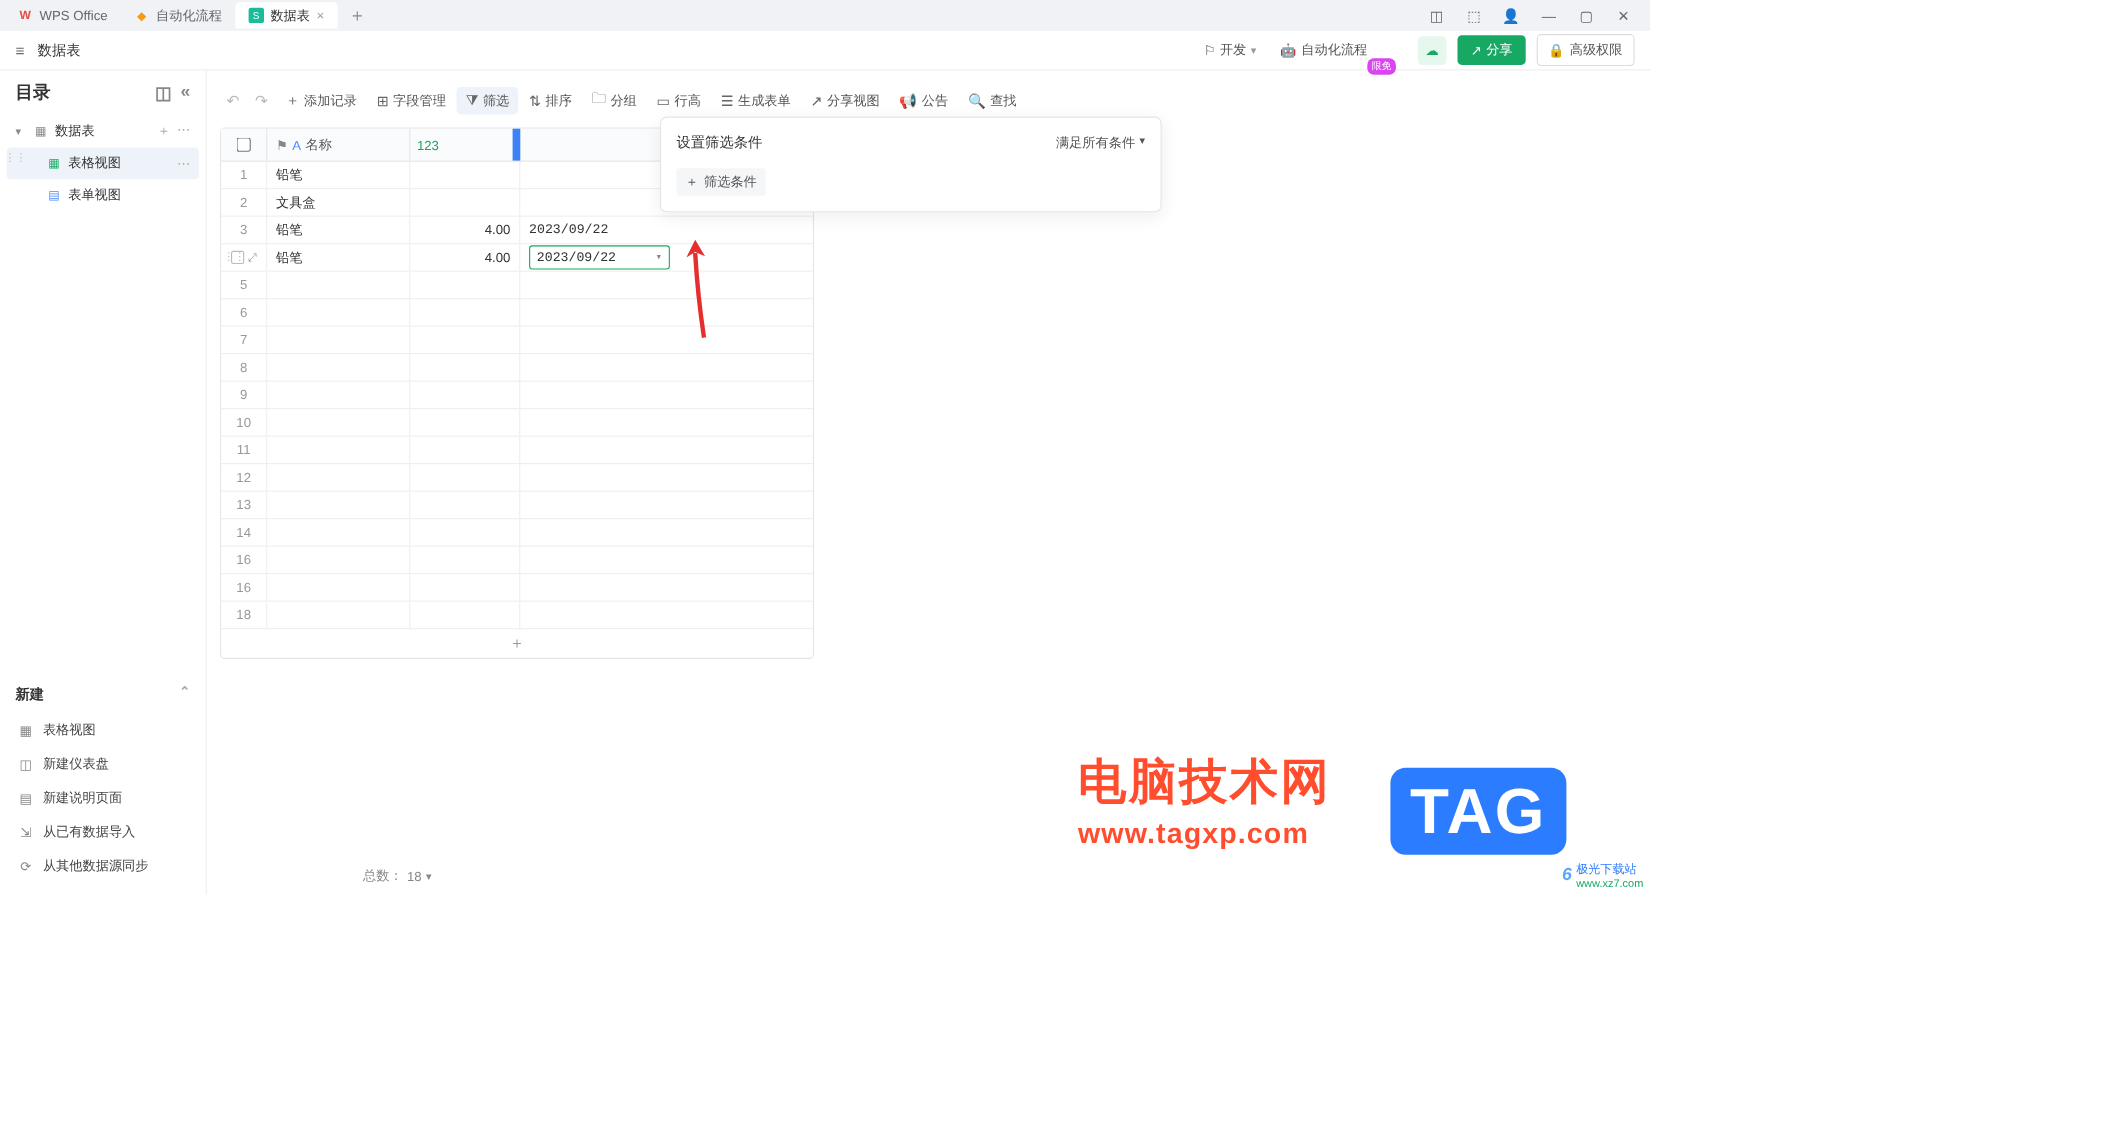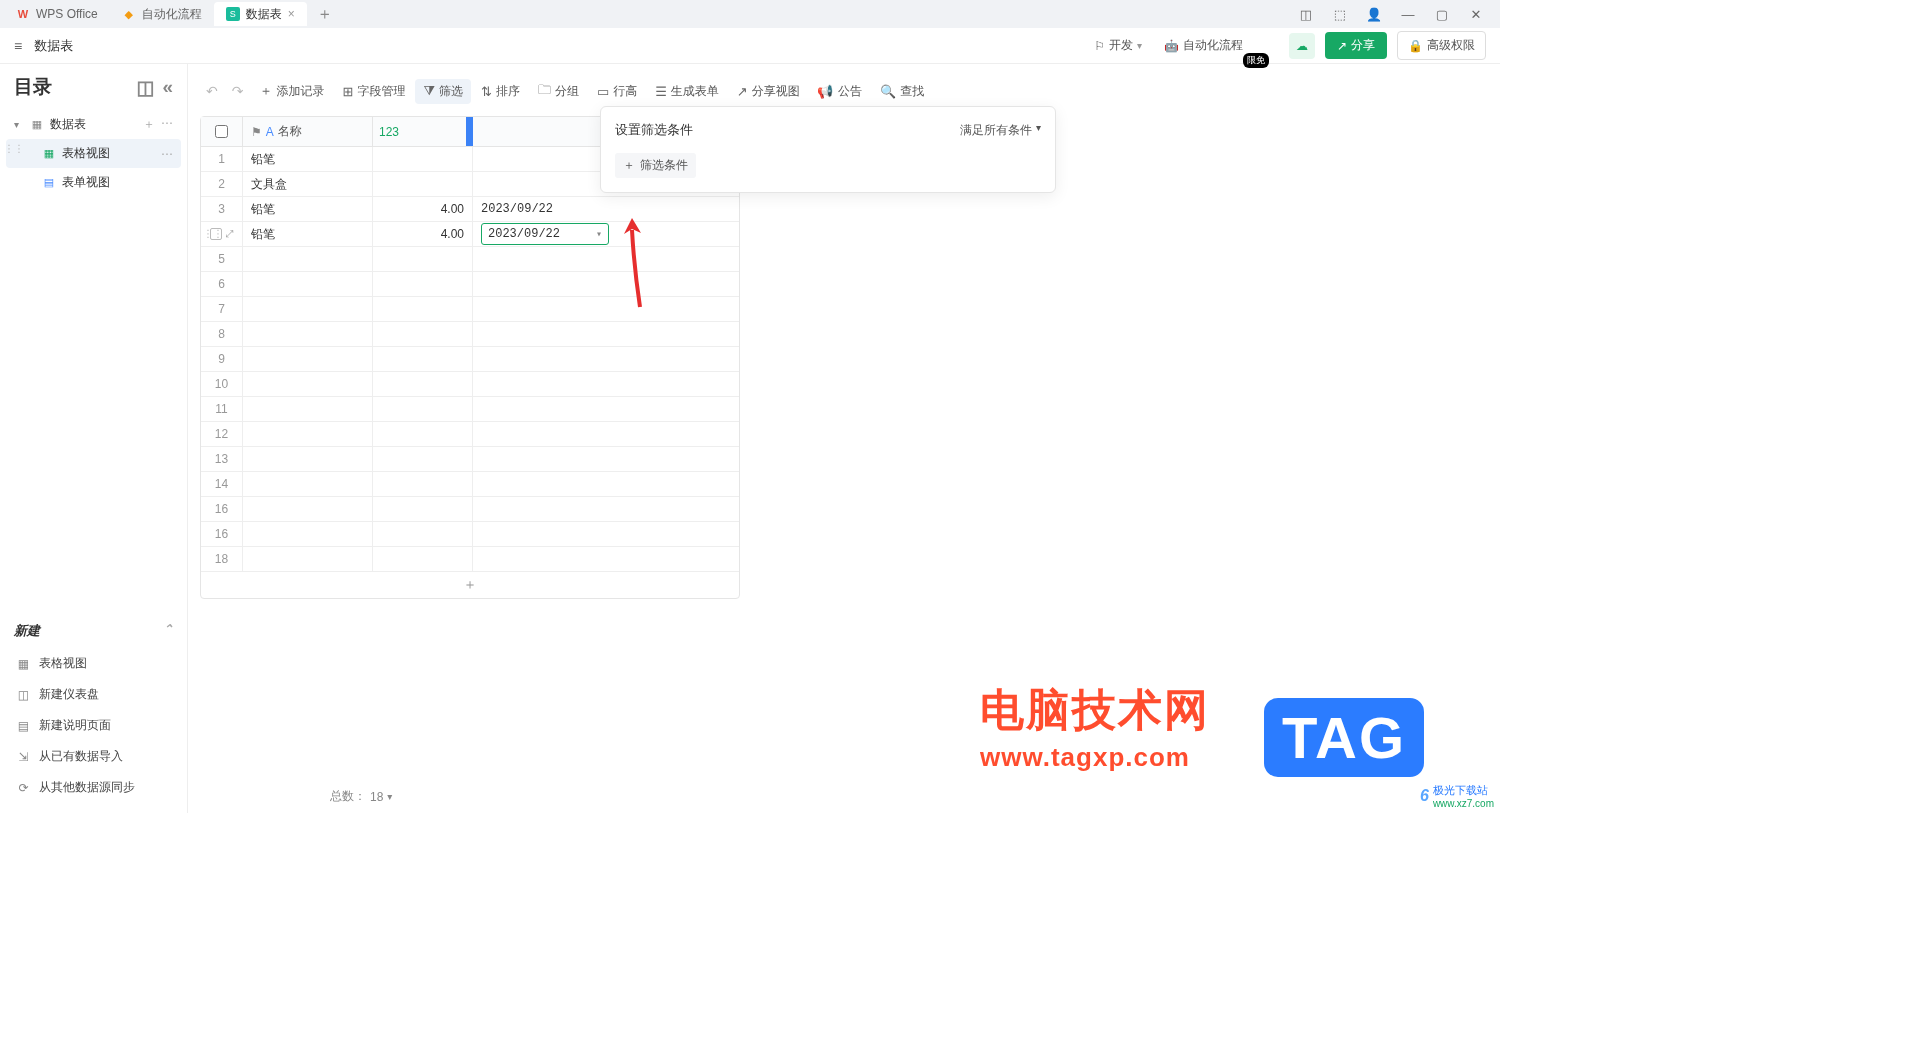--- a/index.html
+++ b/index.html
@@ -17,46 +17,46 @@
 .tab-add { padding: 0 10px; color: #888; font-size: 16px; cursor: pointer; }
 .win-controls { margin-left: auto; display: flex; align-items: center; gap: 10px; padding-right: 8px; color: #666; }
 .win-controls span { width: 24px; text-align: center; cursor: pointer; font-size: 13px; }
 
 
 .subheader { height: 36px; display: flex; align-items: center; padding: 0 14px; border-bottom: 1px solid #eee; }
 .hamburger { font-size: 14px; color: #666; margin-right: 12px; cursor: pointer; }
 .doc-title { font-size: 13px; color: #333; }
 .subheader-right { margin-left: auto; display: flex; align-items: center; gap: 10px; }
 .btn-icon-label { display: flex; align-items: center; gap: 4px; color: #555; font-size: 12px; padding: 4px 6px; cursor: pointer; }
-.badge-orange { background: #000000; color: #fff; font-size: 9px; padding: 1px 4px; border-radius: 6px; position: relative; top: -6px; left: -4px; margin-top: 42px; }
+.badge-orange { background: #d946ef; color: #fff; font-size: 9px; padding: 1px 4px; border-radius: 6px; position: relative; top: -6px; left: -4px; margin-top: 42px; }
 .cloud-btn { background: #e6f7ee; color: #17a864; width: 26px; height: 26px; border-radius: 4px; display: flex; align-items: center; justify-content: center; cursor: pointer; }
 .share-btn { background: #17a864; color: #fff; padding: 5px 12px; border-radius: 4px; display: flex; align-items: center; gap: 4px; cursor: pointer; font-size: 12px; }
 .perm-btn { border: 1px solid #ddd; padding: 5px 10px; border-radius: 4px; display: flex; align-items: center; gap: 4px; color: #555; cursor: pointer; font-size: 12px; }
 
 
 .workspace { display: flex; height: calc(100% - 64px); }
 
 
 .sidebar { width: 188px; border-right: 1px solid #eee; display: flex; flex-direction: column; }
-.sidebar-head { display: flex; align-items: center; padding: 10px 14px; font-weight: 600; color: #333; font-size: 19px; }
+.sidebar-head { display: flex; align-items: center; padding: 10px 14px; font-weight: 600; color: #333; font-size: 16px; }
 .sidebar-head-icons { margin-left: auto; display: flex; gap: 8px; color: #888; }
 .tree { padding: 0 6px; }
 .tree-item { display: flex; align-items: center; gap: 6px; padding: 6px 8px; font-size: 12px; color: #333; cursor: pointer; border-radius: 4px; }
 .tree-item.root { font-weight: 500; }
 .tree-item.child { padding-left: 36px; }
 .tree-item.active { background: #eef3f9; }
 .tree-caret { color: #888; font-size: 10px; width: 10px; }
 .tree-icon { width: 14px; height: 14px; display: inline-flex; align-items: center; justify-content: center; font-size: 11px; }
 .tree-icon.db { color: #888; }
 .tree-icon.grid { color: #17a864; }
 .tree-icon.form { color: #4a8cff; }
 .tree-actions { margin-left: auto; color: #aaa; display: flex; gap: 6px; }
 
 .sidebar-bottom { margin-top: auto; padding: 10px 14px; }
-.new-section-head { display: flex; font-weight: 600; font-size: 13px; padding: 8px 0; font-style: italic; }
+.new-section-head { display: flex; font-weight: 600; font-size: 13px; padding: 8px 0; }
 .new-section-head .chev { margin-left: auto; color: #aaa; font-size: 12px; }
 .new-item { display: flex; align-items: center; gap: 8px; padding: 7px 2px; color: #444; font-size: 12px; cursor: pointer; }
 .new-item-icon { color: #888; width: 15px; text-align: center; }
 
 .footer-count { position: absolute; bottom: 8px; left: 330px; font-size: 12px; color: #888; display: flex; align-items: center; gap: 4px; }
 
 
 .main { flex: 1; position: relative; padding: 8px 12px; }
 
 

